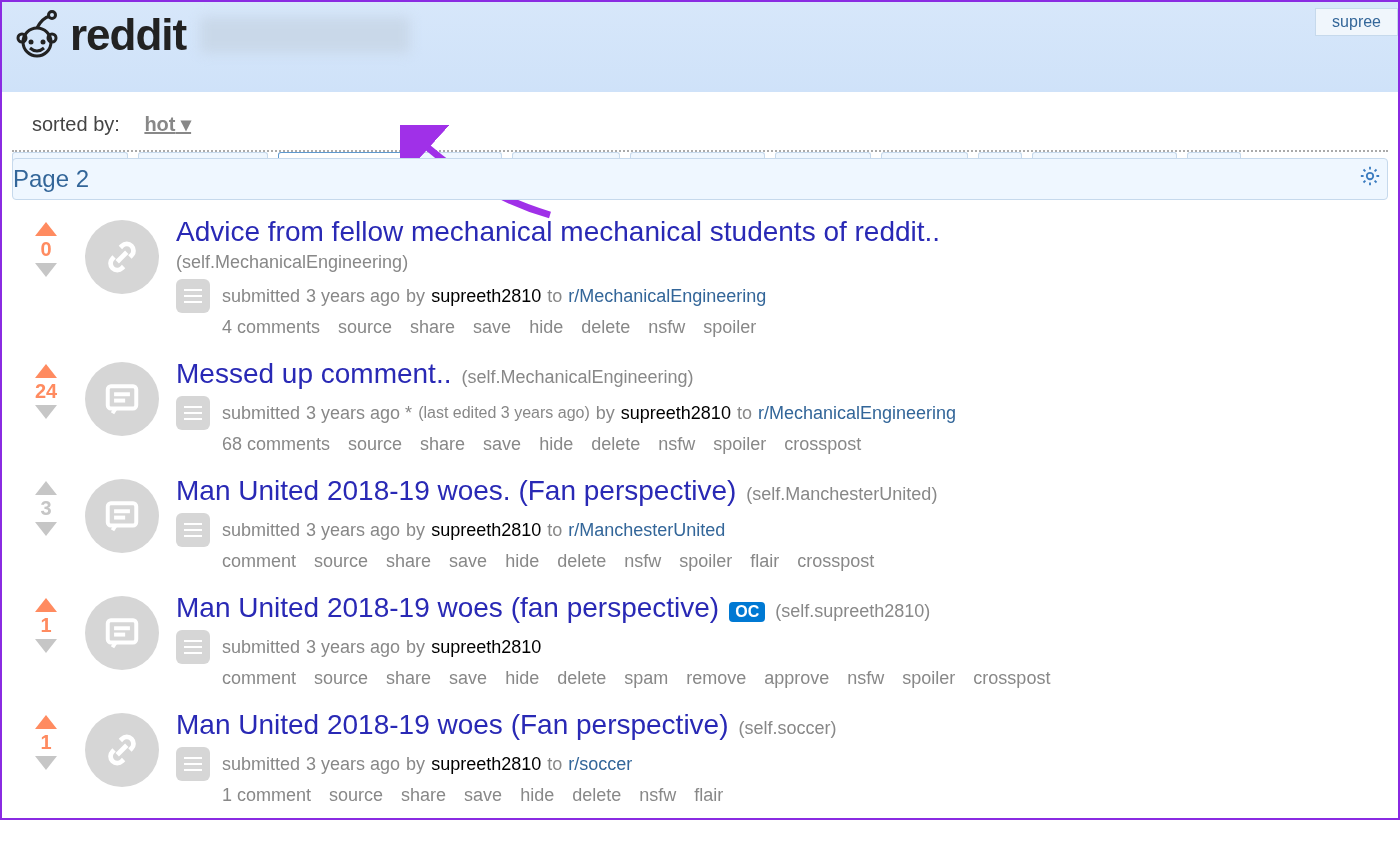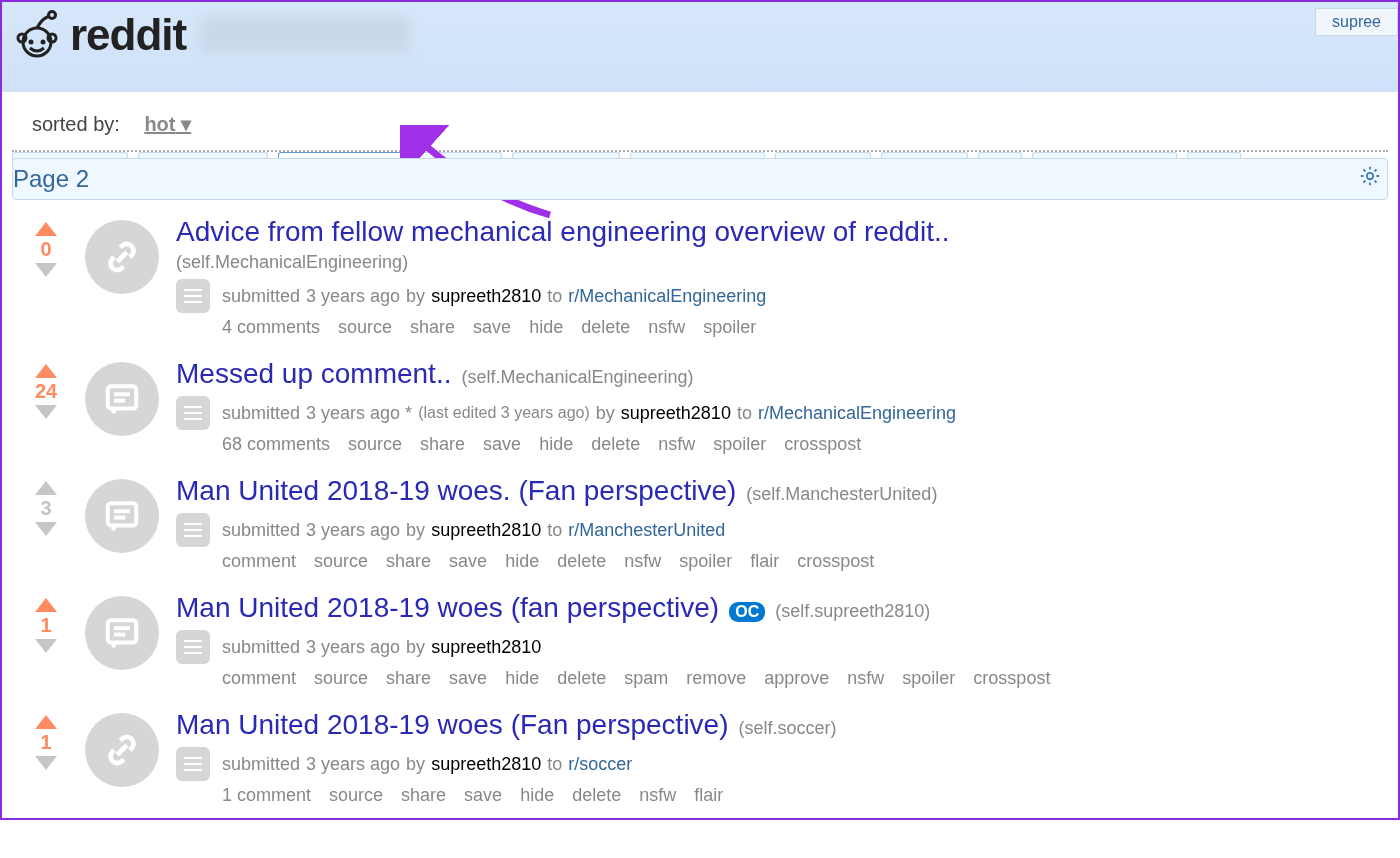--- a/index.html
+++ b/index.html
@@ -166,21 +166,21 @@
   .domain-paren {
     font-size: 18px;
     color: #888;
   }
   .oc-badge {
     background: #0079d3;
     color: #fff;
     font-weight: bold;
     font-size: 16px;
     padding: 1px 6px;
-    border-radius: 9px;
+    border-radius: 4px;
   }
   .meta-row {
     display: flex;
     align-items: center;
     gap: 6px;
     margin-top: 6px;
     font-size: 18px;
     color: #888;
   }
   .expando {
@@ -292,21 +292,21 @@
       <div class="thumb">
             <svg viewBox="0 0 24 24" stroke="#fff" stroke-width="3" fill="none">
               <path d="M9 15l6-6"></path>
               <path d="M11 6l1-1a4 4 0 016 6l-1 1"></path>
               <path d="M13 18l-1 1a4 4 0 01-6-6l1-1"></path>
             </svg>
           </div>
     </div>
     <div class="post-body">
       <div class="title-line">
-        <a class="post-title">Advice from fellow mechanical engineering overview of reddit..</a>
+        <a class="post-title">Advice from fellow mechanical mechanical students of reddit..</a>
 
       </div>
       <div class="domain-paren" style="margin-top:4px;">(self.MechanicalEngineering)</div>
       <div class="meta-row">
         <span class="expando">
               <span></span>
             </span>
         <span>submitted</span>
         <span>3 years ago</span>
 

